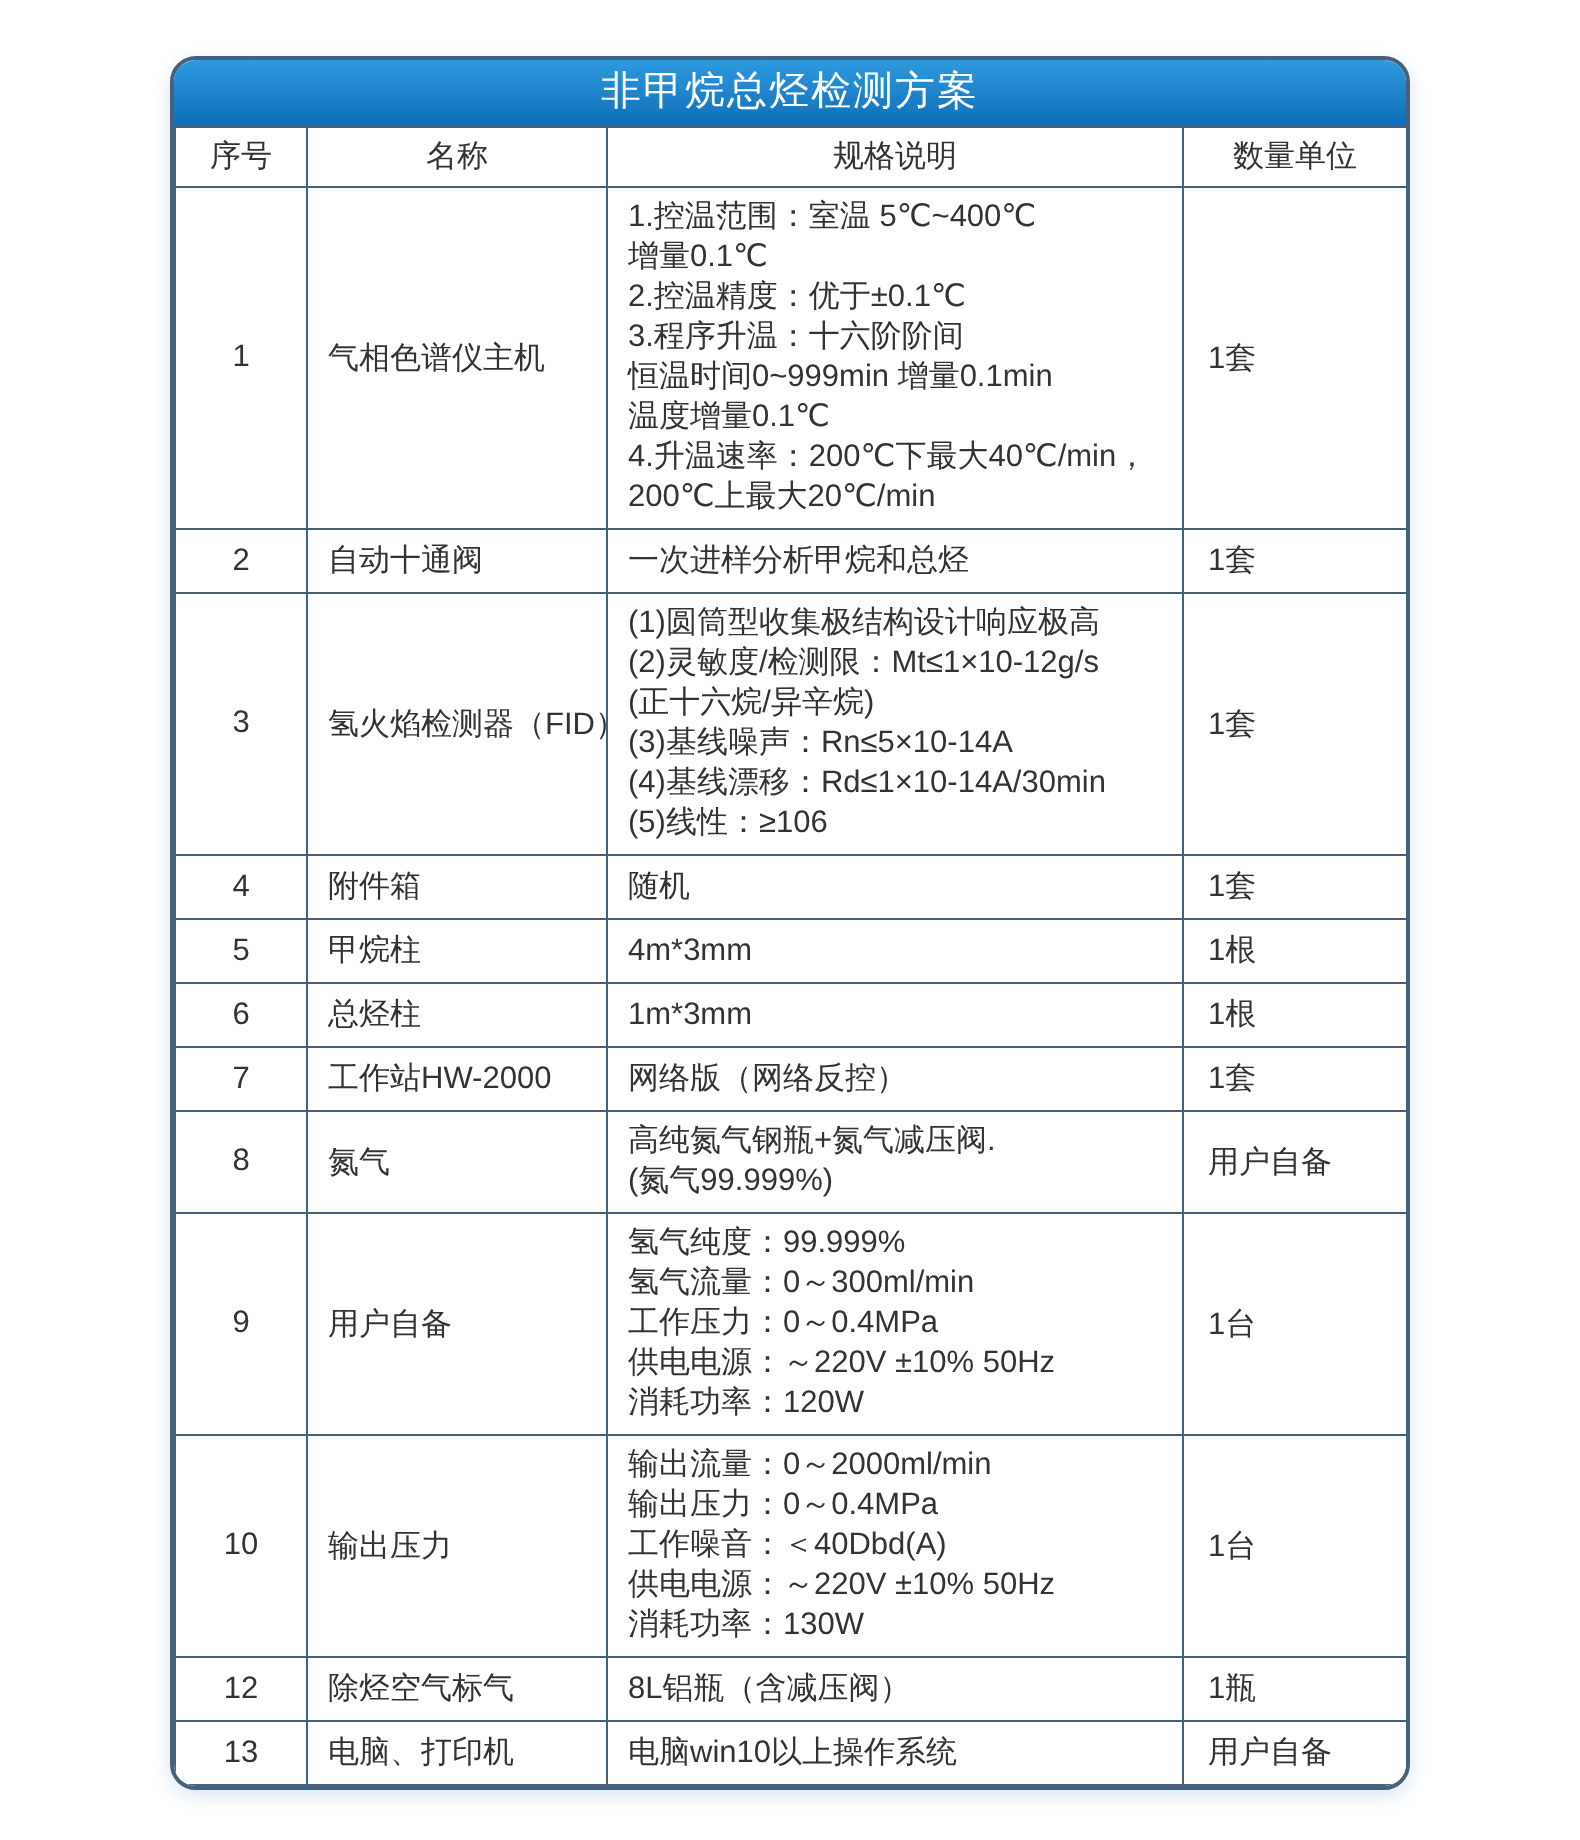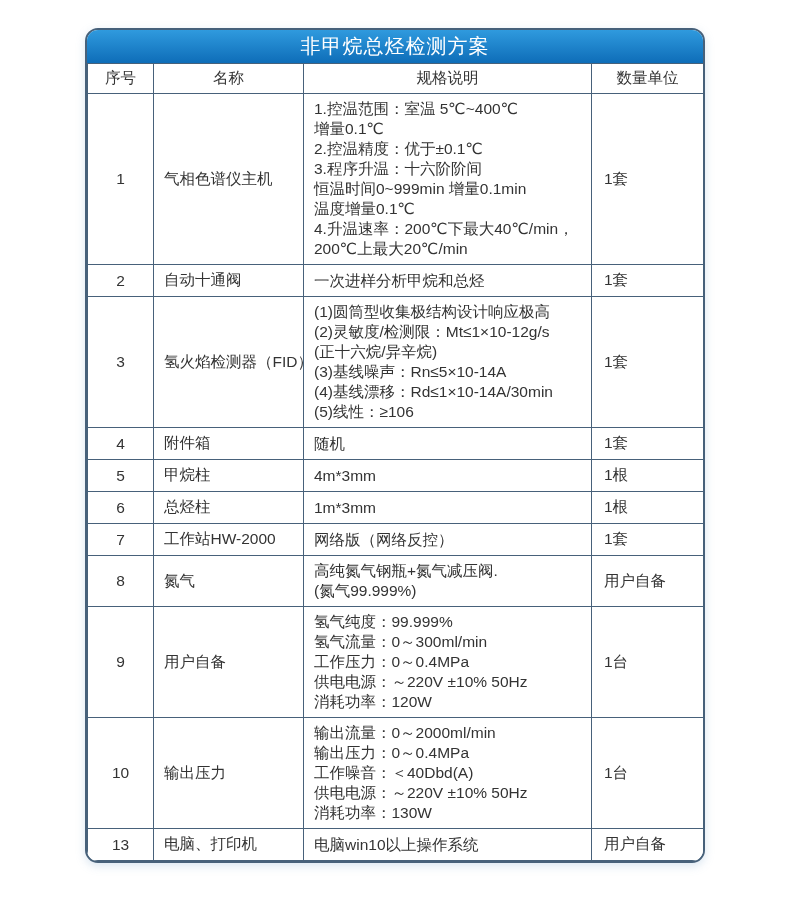--- a/index.html
+++ b/index.html
@@ -195,20 +195,26 @@
     <td class="c-name">输出压力</td>
     <td class="c-spec">输出流量：0～2000ml/min
 输出压力：0～0.4MPa
 工作噪音：＜40Dbd(A)
 供电电源：～220V ±10% 50Hz
 消耗功率：130W</td>
     <td class="c-qty">1台</td>
   </tr>
 
 
+  <tr>
+    <td class="c-no">12</td>
+    <td class="c-name">除烃空气标气</td>
+    <td class="c-spec">8L铝瓶（含减压阀）</td>
+    <td class="c-qty">1瓶</td>
+  </tr>
 
   <tr>
     <td class="c-no">13</td>
     <td class="c-name">电脑、打印机</td>
     <td class="c-spec">电脑win10以上操作系统</td>
     <td class="c-qty">用户自备</td>
   </tr>
 </tbody>
     </table>
   </div>

